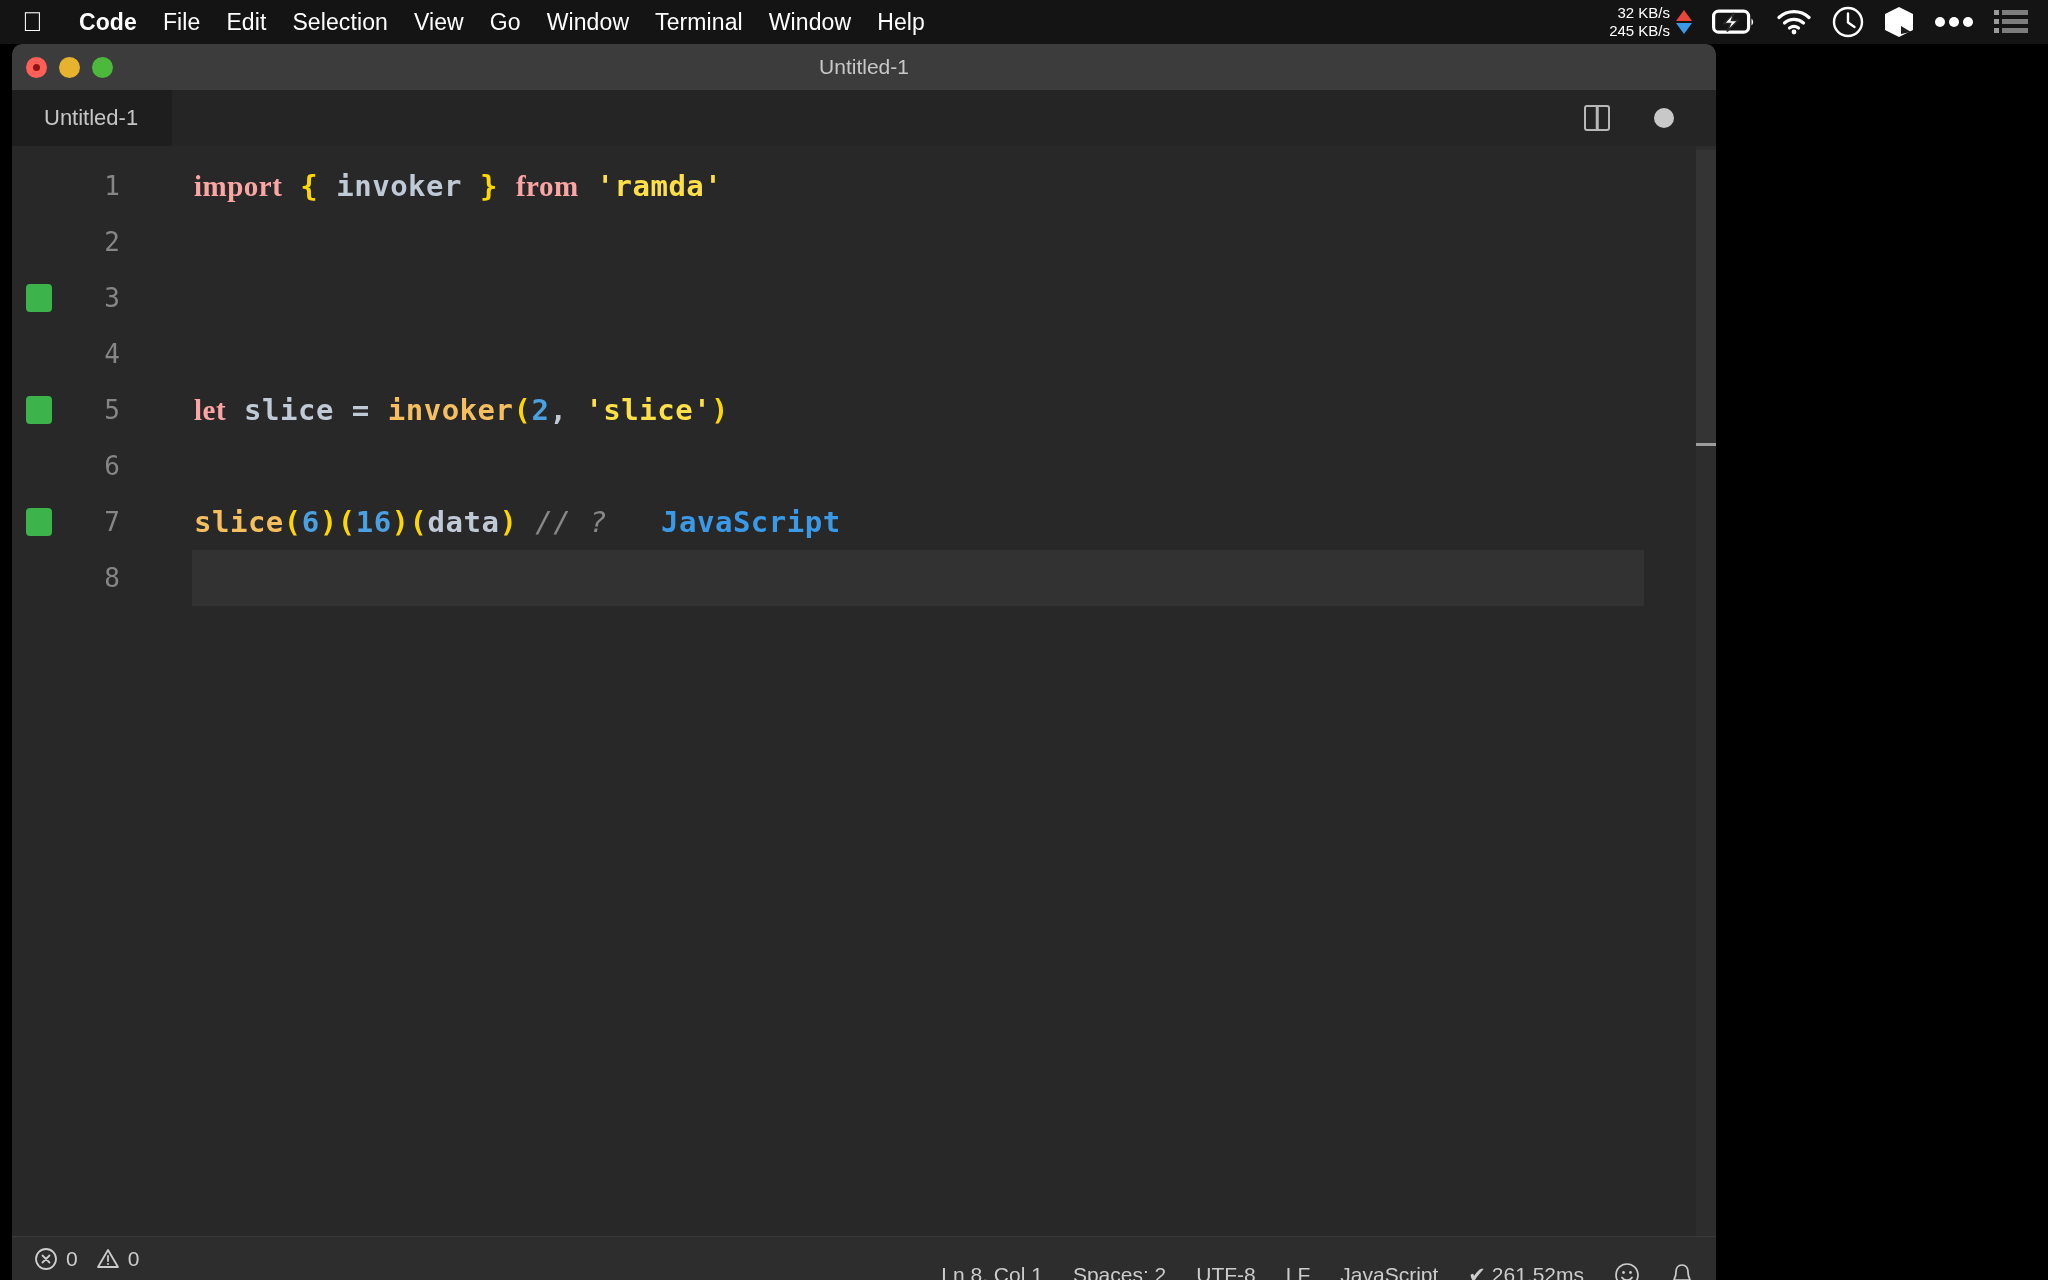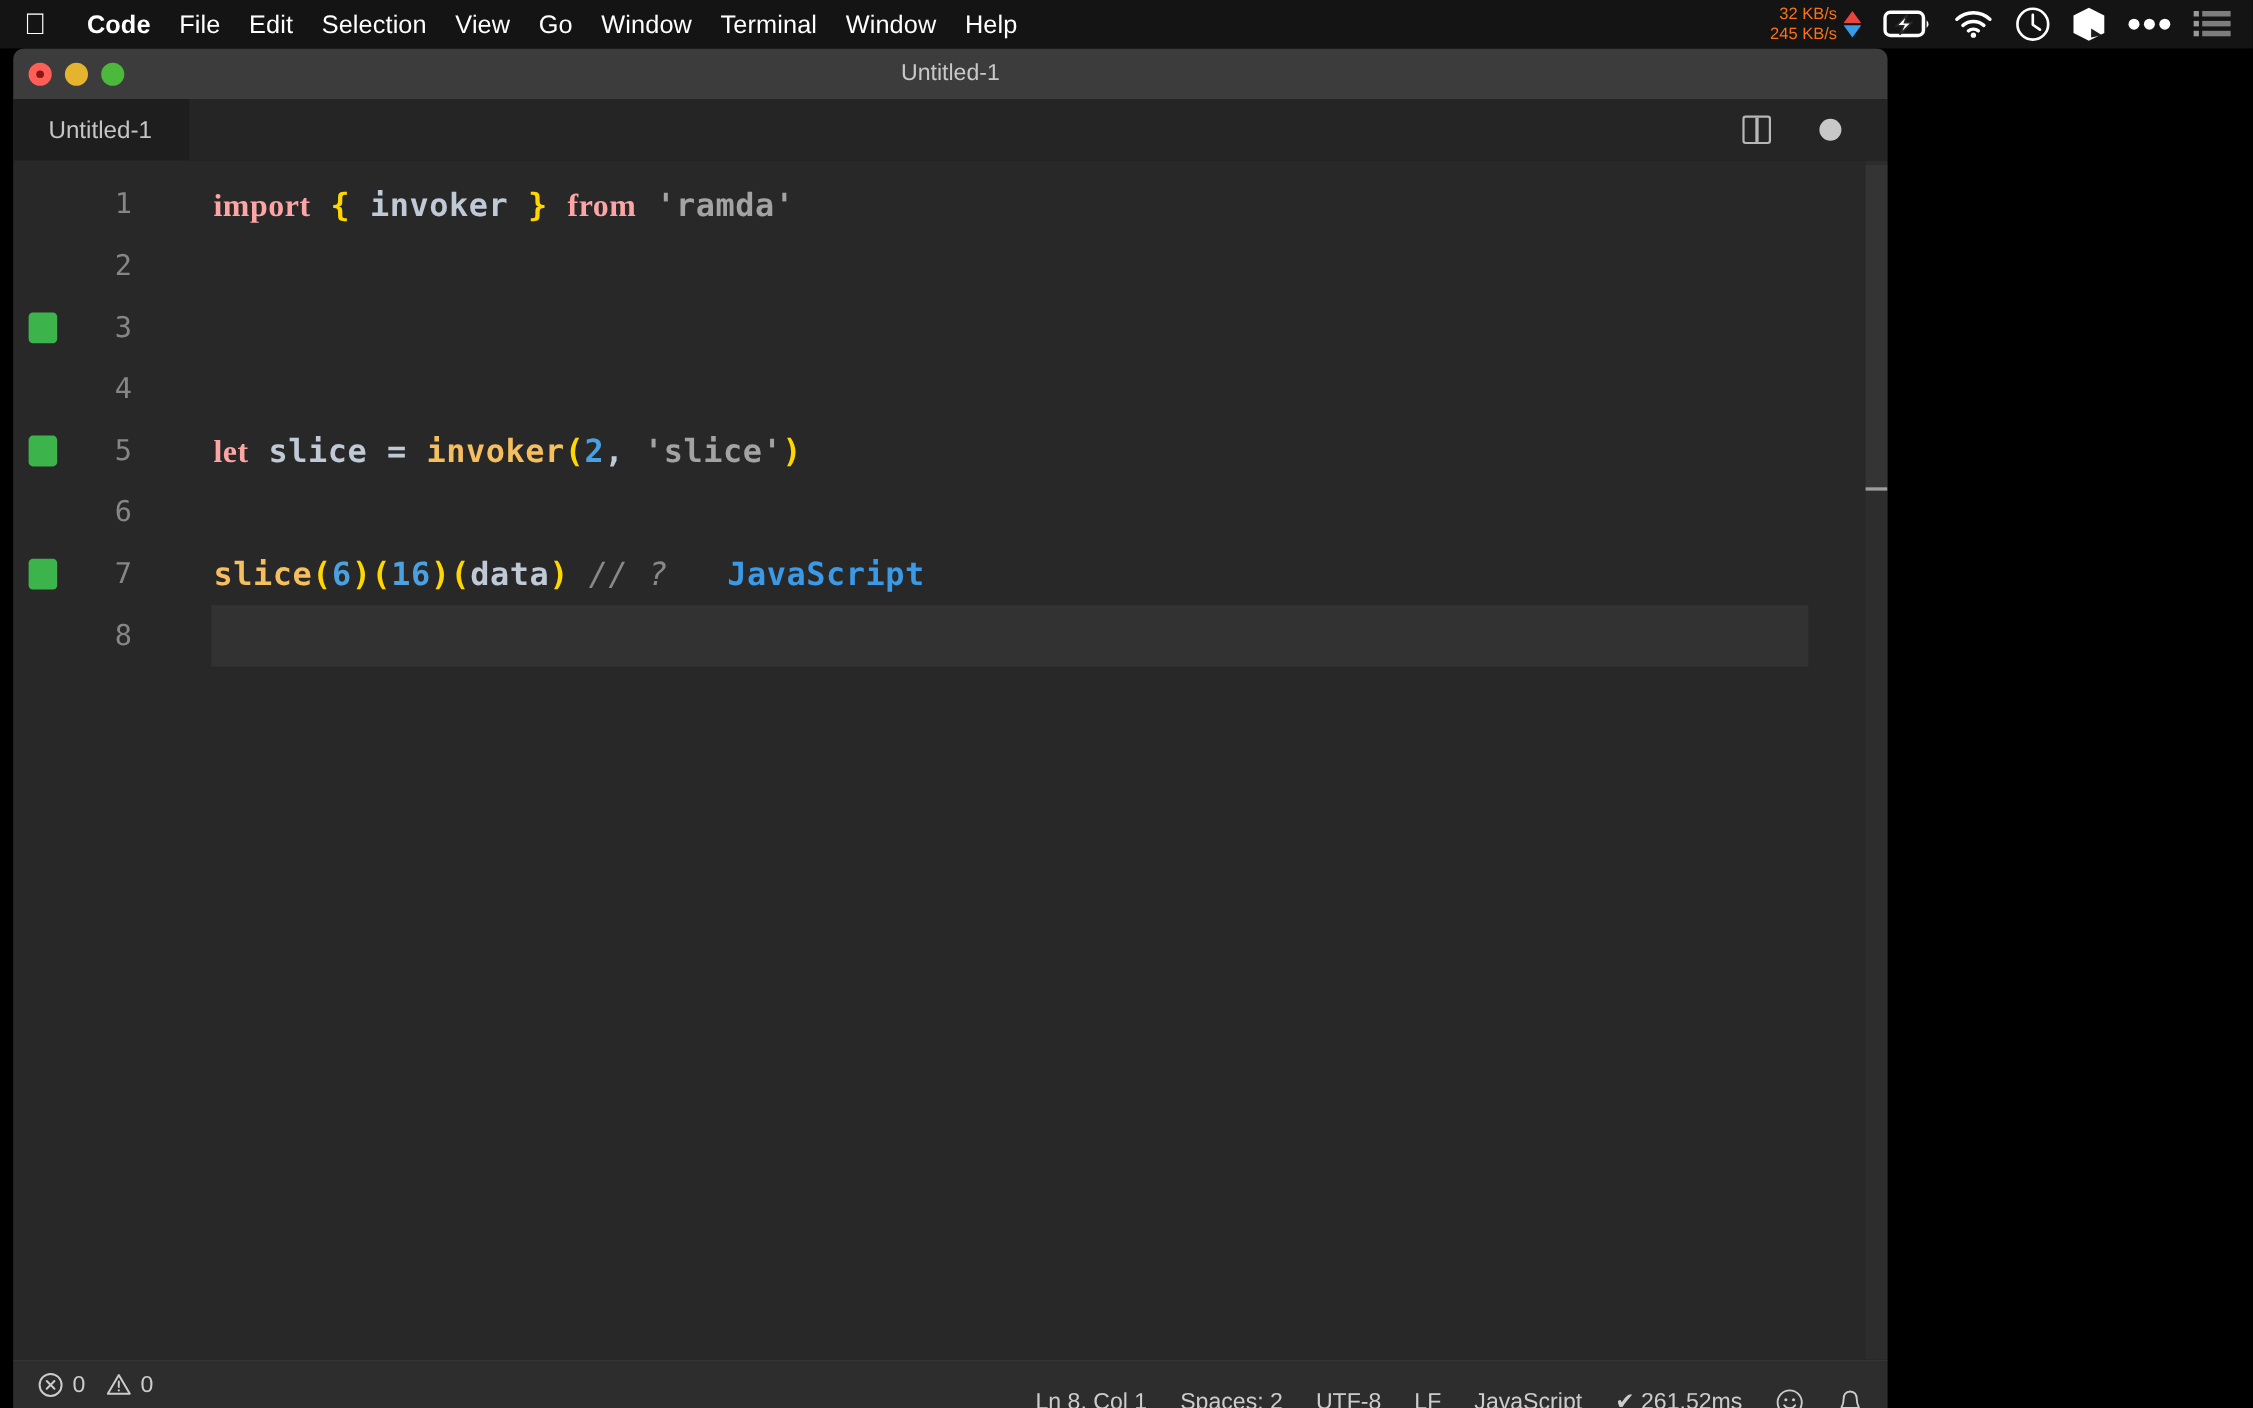--- a/index.html
+++ b/index.html
@@ -49,21 +49,21 @@
     height: 44px;
     padding-right: 6px;
   }
   .net-speed {
     display: flex; align-items: center; gap: 6px;
   }
   .net-speed-nums {
     display: flex; flex-direction: column;
     align-items: flex-end;
     font-size: 15px; line-height: 18px;
-    color: #f97316;
+    color: #ffffff;
     font-family: "Liberation Sans", sans-serif;
   }
   .net-arrows { display: flex; flex-direction: column; gap: 2px; }
   .tri-up {
     width: 0; height: 0;
     border-left: 8px solid transparent;
     border-right: 8px solid transparent;
     border-bottom: 11px solid #e8453c;
   }
   .tri-down {
@@ -209,21 +209,21 @@
     font-weight: bold;
     white-space: pre;
     padding-left: 52px;
     letter-spacing: 0.5px;
   }
   
   .kw      { color: #fca5a5; font-family: Liberation Serif, serif; }
   .var     { color: #bfcad6; }
   .op      { color: #bfcad6; }
   .brace   { color: #ffd700; }
-  .str     { color: #a3a3a3; }
+  .str     { color: #fde047; }
   .fn      { color: #f5bf5f; }
   .num     { color: #4ba0e0; }
   .punc    { color: #bfcad6; }
   .comment { color: #888888; font-style: italic; font-weight: normal; }
   .result  { color: #3a9ae8; }
 
   #scroll-track {
     position: absolute;
     top: 0; right: 0;
     width: 20px;

